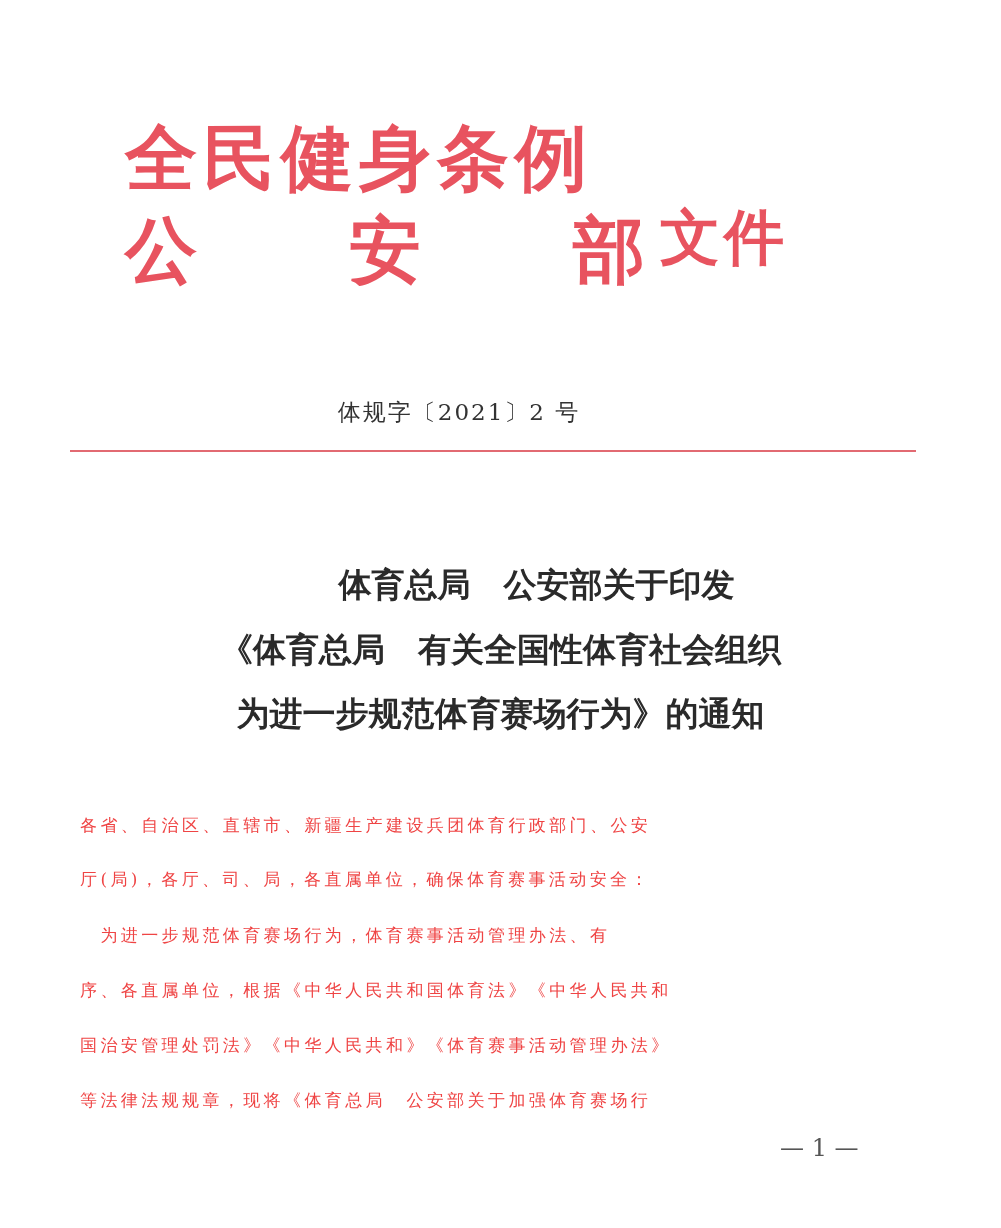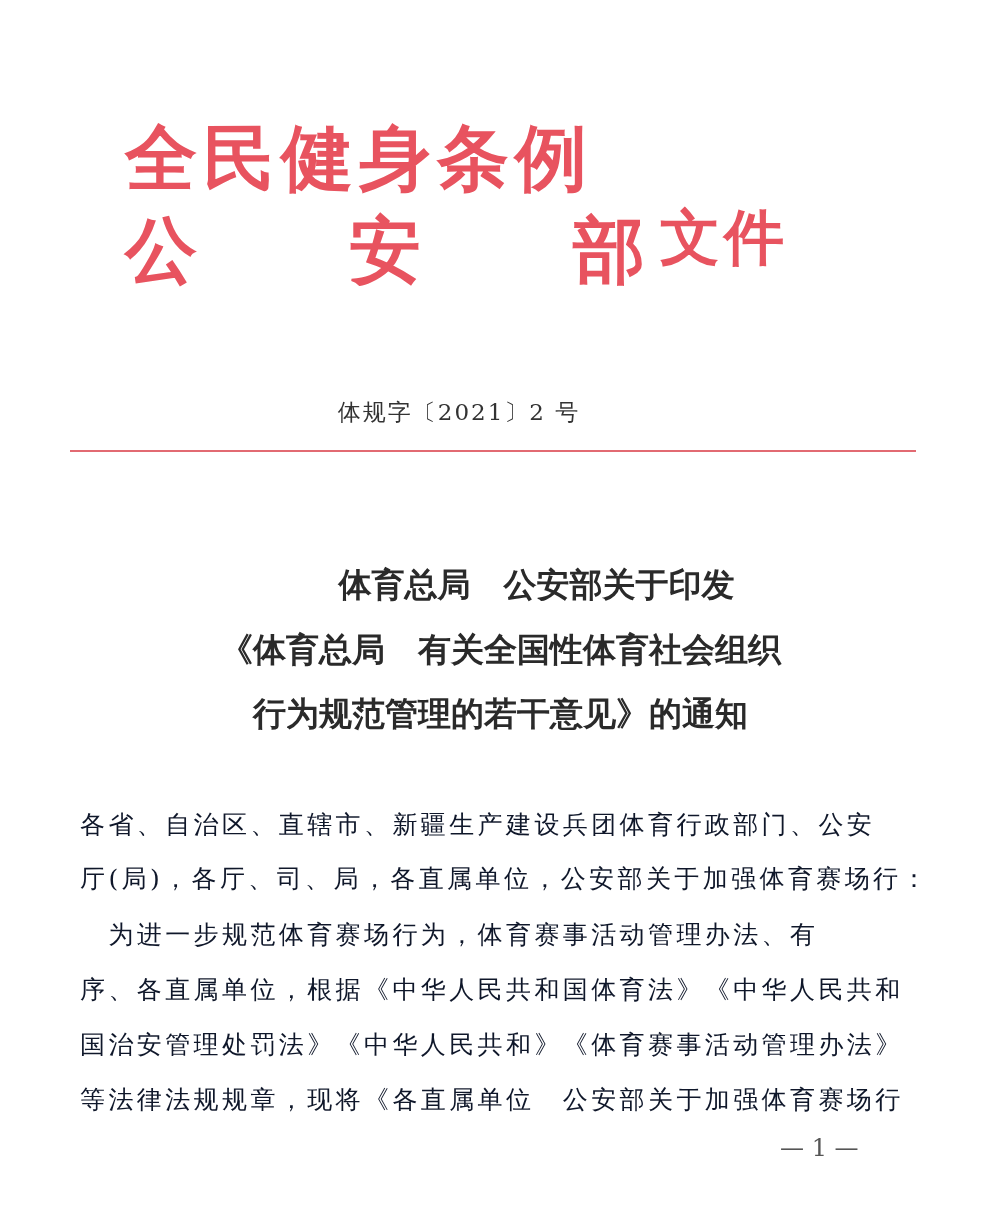--- a/index.html
+++ b/index.html
@@ -21,43 +21,43 @@
   }
   .rule { left: 70px; top: 450px; width: 846px; height: 2px; background: #e26a72; }
   .title {
     left: 0; width: 1001px; text-align: center; font-size: 33px; font-weight: bold;
     color: #2a2a2a; font-family: "DejaVu Sans", "Liberation Sans", sans-serif; white-space: pre;
   }
   .t1 { top: 563px; margin-left: 36px; }
   .t2 { top: 628px; }
   .t3 { top: 692px; }
   .body-line {
-    left: 80px; width: 840px; font-size: 25px; color: #0f172a; white-space: nowrap;
+    left: 80px; width: 840px; font-size: 17px; color: #ef4444; white-space: nowrap;
     letter-spacing: 3.4px; line-height: 34px;
   }
   .pagenum { left: 780px; top: 1134px; font-size: 24px; color: #555; white-space: pre; }
 </style>
 </head>
 <body>
 
 <div class="abs red-head org1">全民健身条例</div>
 <div class="abs red-head org2">
   <span>公</span>
   <span>安</span>
   <span>部</span>
 </div>
 <div class="abs red-head doc-word">文件</div>
 
 <div class="abs docnum">体规字〔2021〕2 号</div>
 <div class="abs rule"></div>
 
 <div class="abs title t1">体育总局　公安部关于印发</div>
 <div class="abs title t2">《体育总局　有关全国性体育社会组织</div>
-<div class="abs title t3">行为规范管理的若干意见》的通知</div>
+<div class="abs title t3">为进一步规范体育赛场行为》的通知</div>
 
 <div class="abs body-line" style="top:808px">各省、自治区、直辖市、新疆生产建设兵团体育行政部门、公安</div>
-<div class="abs body-line" style="top:862px">厅(局)，各厅、司、局，各直属单位，公安部关于加强体育赛场行：</div>
+<div class="abs body-line" style="top:862px">厅(局)，各厅、司、局，各直属单位，确保体育赛事活动安全：</div>
 <div class="abs body-line" style="top:918px;white-space:pre">　为进一步规范体育赛场行为，体育赛事活动管理办法、有</div>
 <div class="abs body-line" style="top:973px">序、各直属单位，根据《中华人民共和国体育法》《中华人民共和</div>
 <div class="abs body-line" style="top:1028px">国治安管理处罚法》《中华人民共和》《体育赛事活动管理办法》</div>
-<div class="abs body-line" style="top:1083px;white-space:pre">等法律法规规章，现将《各直属单位　公安部关于加强体育赛场行</div>
+<div class="abs body-line" style="top:1083px;white-space:pre">等法律法规规章，现将《体育总局　公安部关于加强体育赛场行</div>
 
 <div class="abs pagenum">— 1 —</div>
 
 </body></html>

